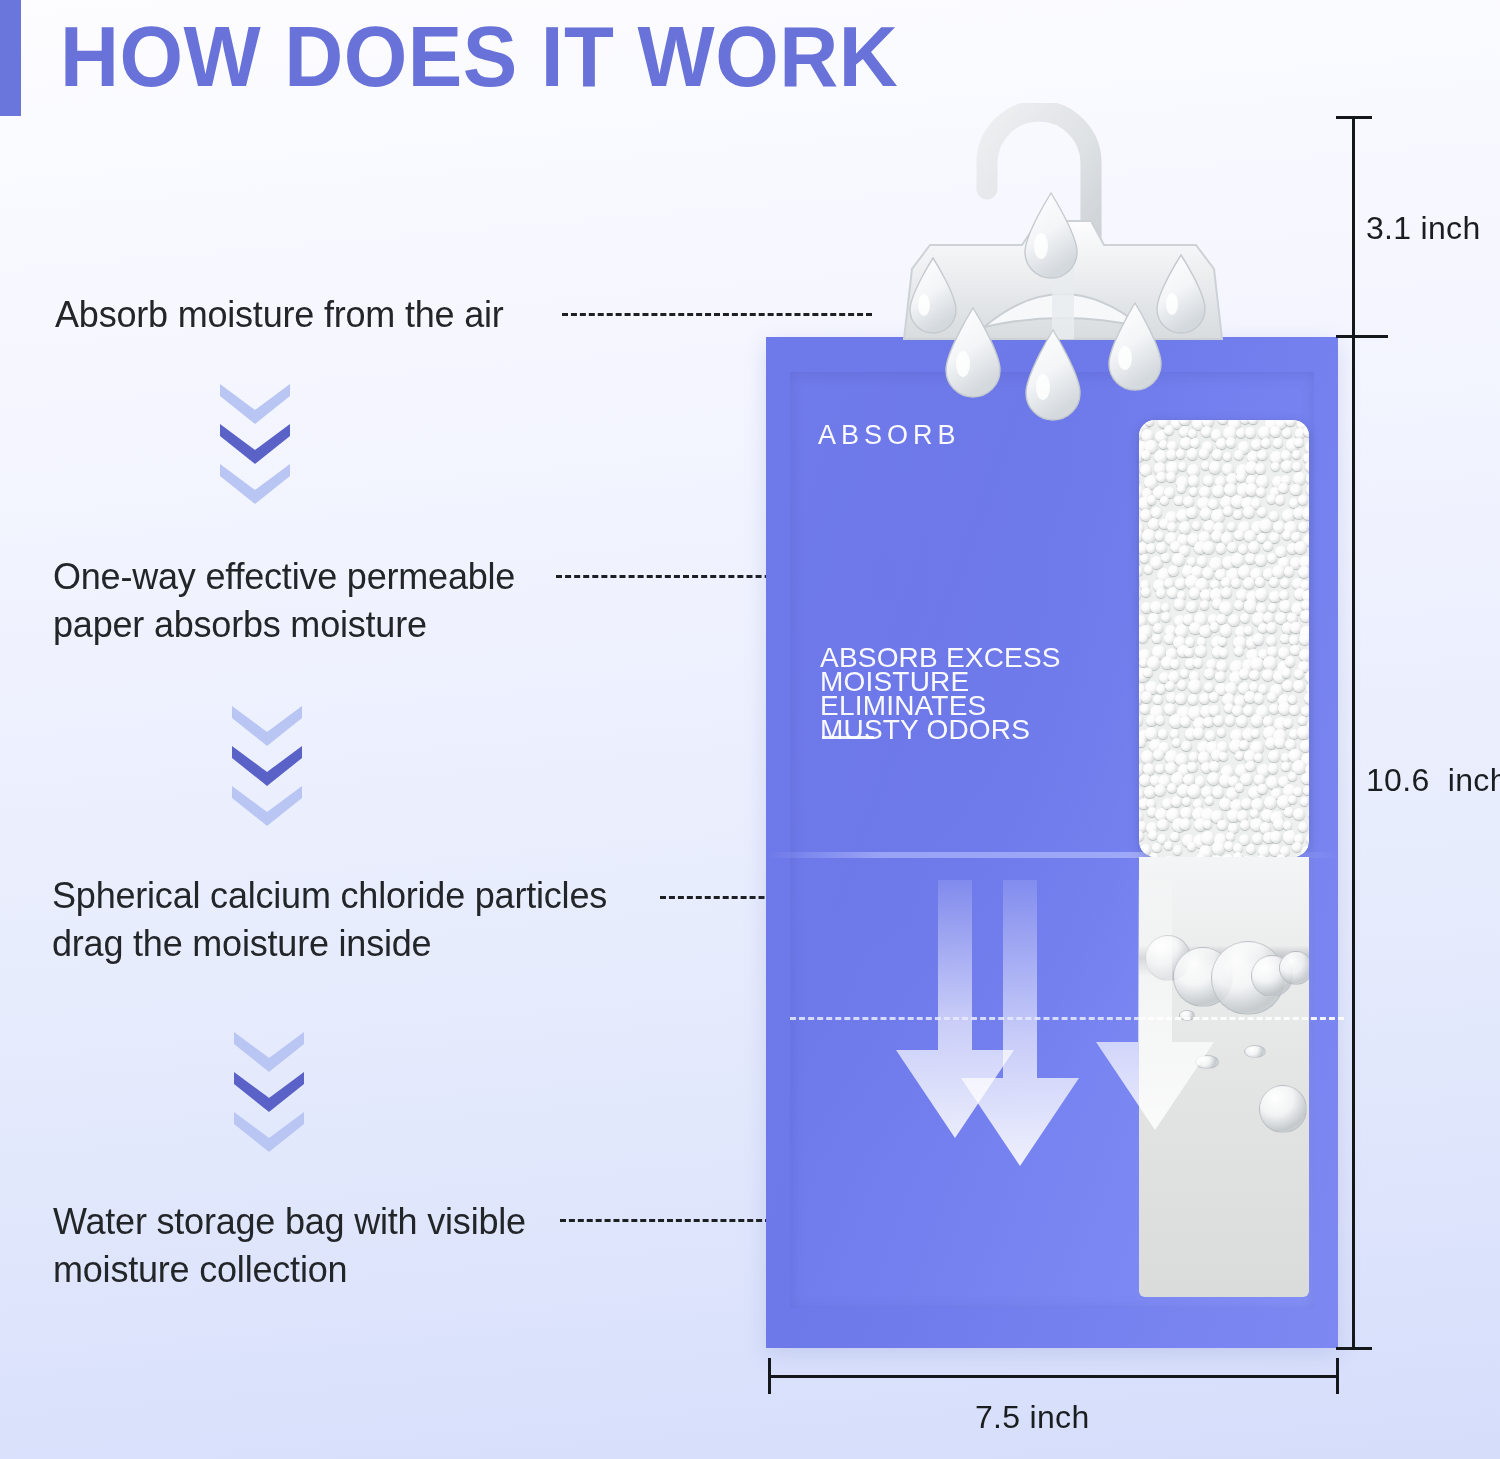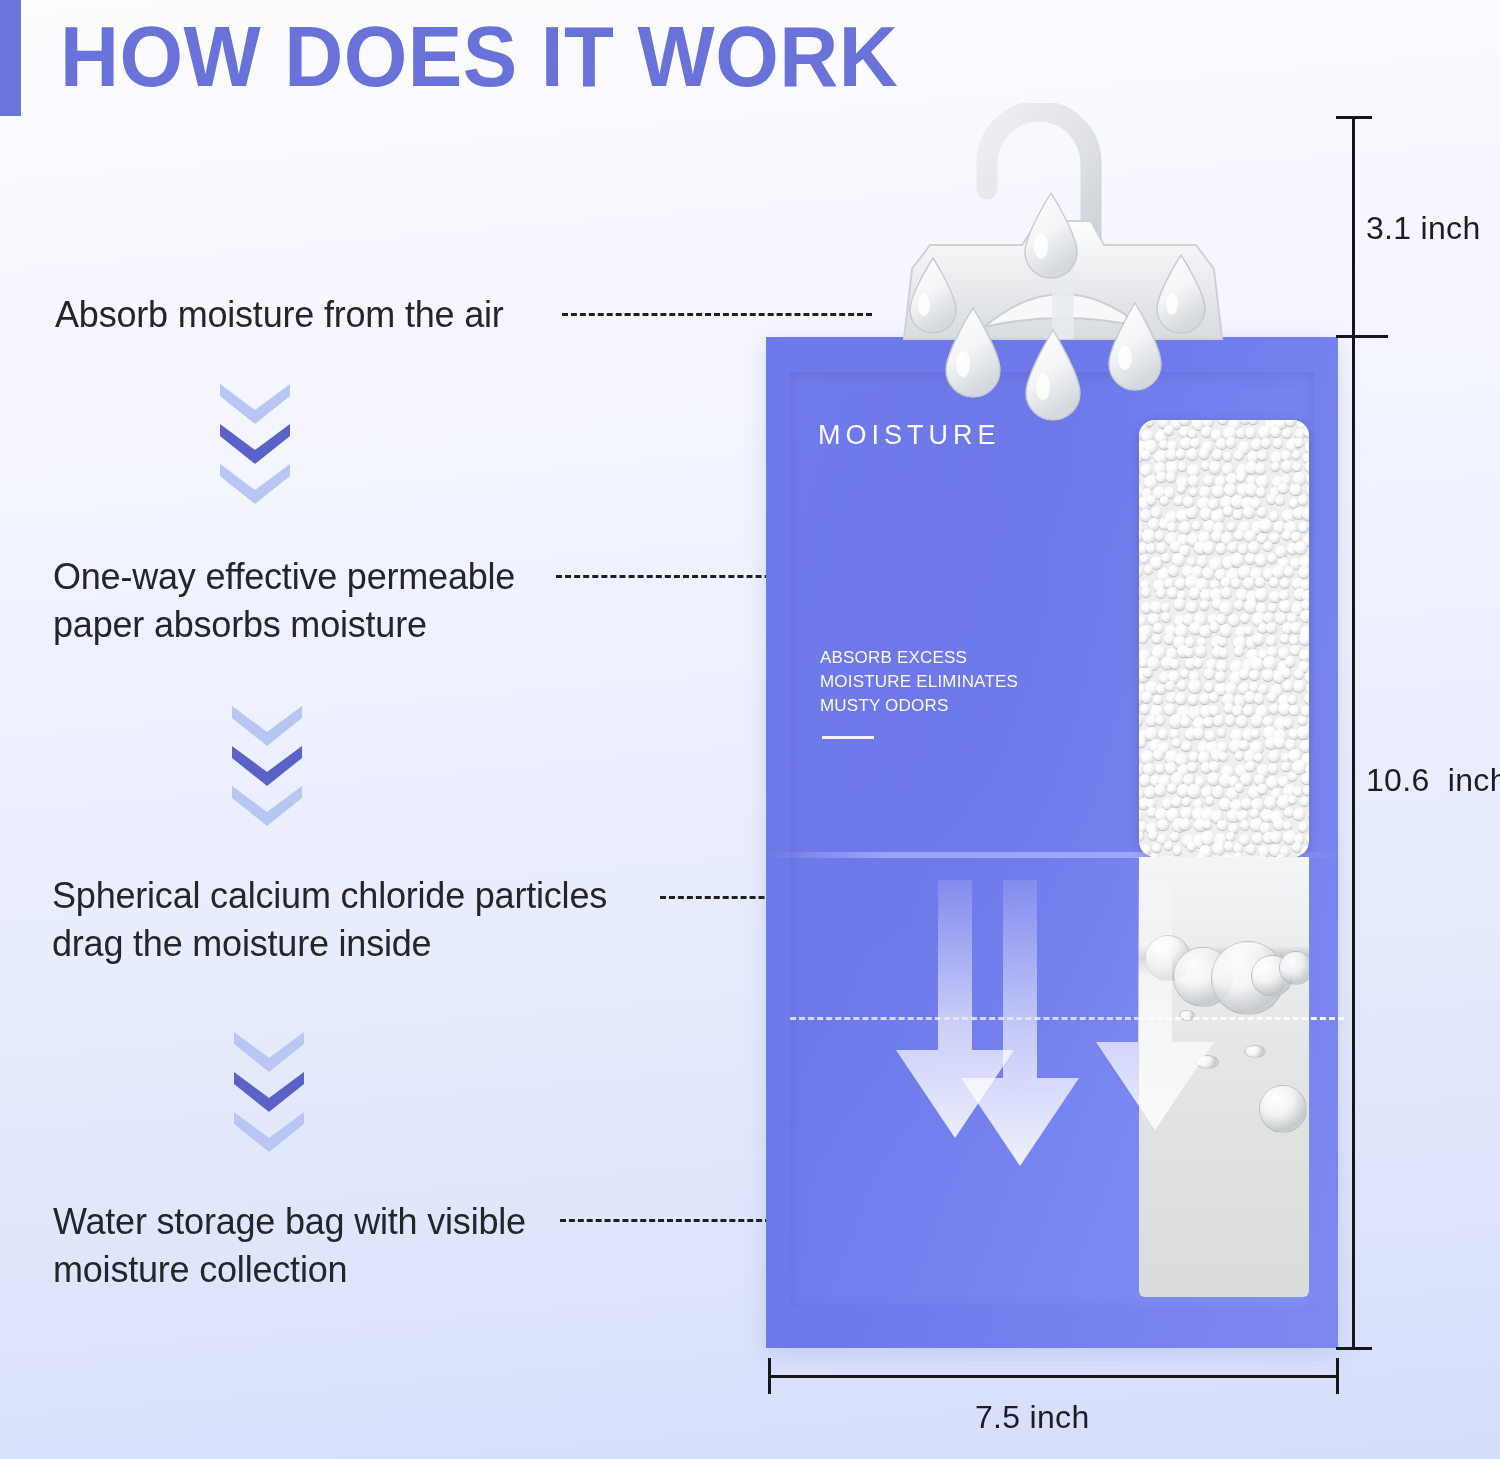--- a/index.html
+++ b/index.html
@@ -102,21 +102,21 @@
     position:absolute;left:818px;top:492px;width:300px;
     color:#fff;font-weight:700;
     font-size:47px;line-height:45px;
     letter-spacing:-1px;
     white-space:pre-line;
     font-family:"Liberation Sans",sans-serif;
     text-shadow:0 2px 5px rgba(50,60,150,.25);
   }
   #pkg-sub{
     position:absolute;left:820px;top:646px;width:300px;
-    color:#fff;font-size:17px;line-height:24px;
+    color:#fff;font-size:28px;line-height:24px;
     letter-spacing:.2px;
     white-space:pre-line;
     opacity:.97;
   }
   #pkg-rule{
     position:absolute;left:822px;top:736px;width:52px;height:3px;
     background:rgba(255,255,255,.9);
   }
 
   
@@ -274,21 +274,21 @@
           <path d="M4 4 Q39 30 39 30 Q39 30 74 4 L74 16 Q39 44 39 44 Q39 44 4 16 Z" fill="#b9c6f4"></path>
         </svg>
     </div>
   </div>
 
   <div id="package-outer">
     <div id="package-inner"></div>
   </div>
   <div id="seam-line"></div>
 
-  <div id="brand">MOISTURE</div>
+  <div id="brand">ABSORB</div>
   <div id="pkg-sub">ABSORB EXCESS
 MOISTURE ELIMINATES
 MUSTY ODORS</div>
   <div id="pkg-rule"></div>
 
   <svg class="pkg-arrow" id="arrow-a" width="130" height="290" viewBox="0 0 130 290">
     <defs>
         <linearGradient id="agA" x1="0" y1="0" x2="0" y2="1">
       <stop offset="0%" stop-color="#ffffff" stop-opacity="0.12"></stop>
       <stop offset="55%" stop-color="#ffffff" stop-opacity="0.62"></stop>

